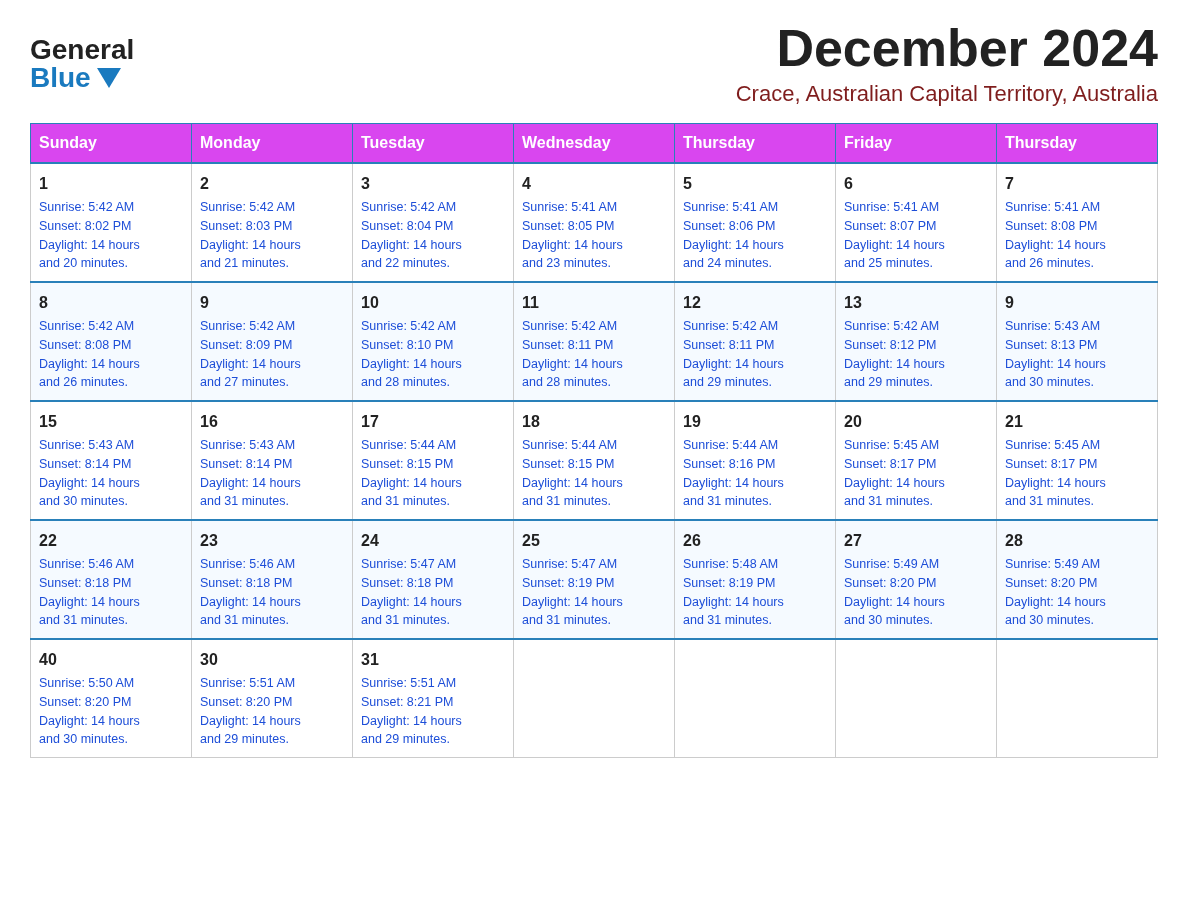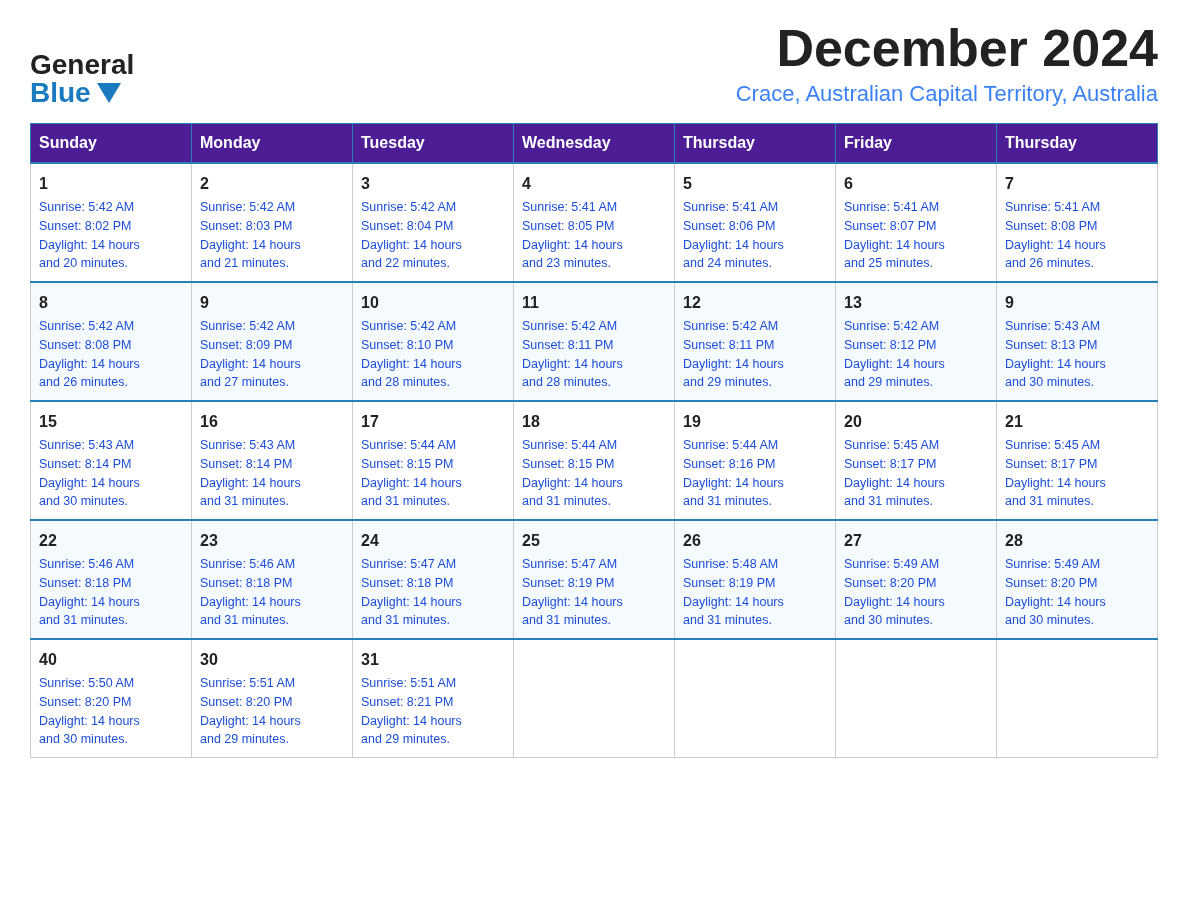--- a/index.html
+++ b/index.html
@@ -7,21 +7,21 @@
       font-family: Arial, sans-serif;
       background: #fff;
       color: #222;
       width: 1188px;
       min-height: 918px;
       padding: 20px 30px;
     }
     .header-area {
       display: flex;
       justify-content: space-between;
-      align-items: flex-end;
+      align-items: center;
       margin-bottom: 16px;
     }
     .logo {
       display: flex;
       flex-direction: column;
       align-items: flex-start;
     }
     .logo-general {
       font-size: 28px;
       font-weight: bold;
@@ -50,30 +50,30 @@
       text-align: right;
     }
     .month-title {
       font-size: 52px;
       font-weight: bold;
       color: #222;
       line-height: 1.1;
     }
     .location-title {
       font-size: 22px;
-      color: #3b82f6;
+      color: #7f1d1d;
       margin-top: 4px;
     }
     table {
       width: 100%;
       border-collapse: collapse;
       table-layout: fixed;
     }
     thead tr th {
-      background-color: #4c1d95;
+      background-color: #d946ef;
       color: #fff;
       font-size: 16px;
       font-weight: bold;
       padding: 10px 8px;
       text-align: left;
       border: 1px solid #2980b9;
     }
     tbody tr td {
       vertical-align: top;
       padding: 8px;

